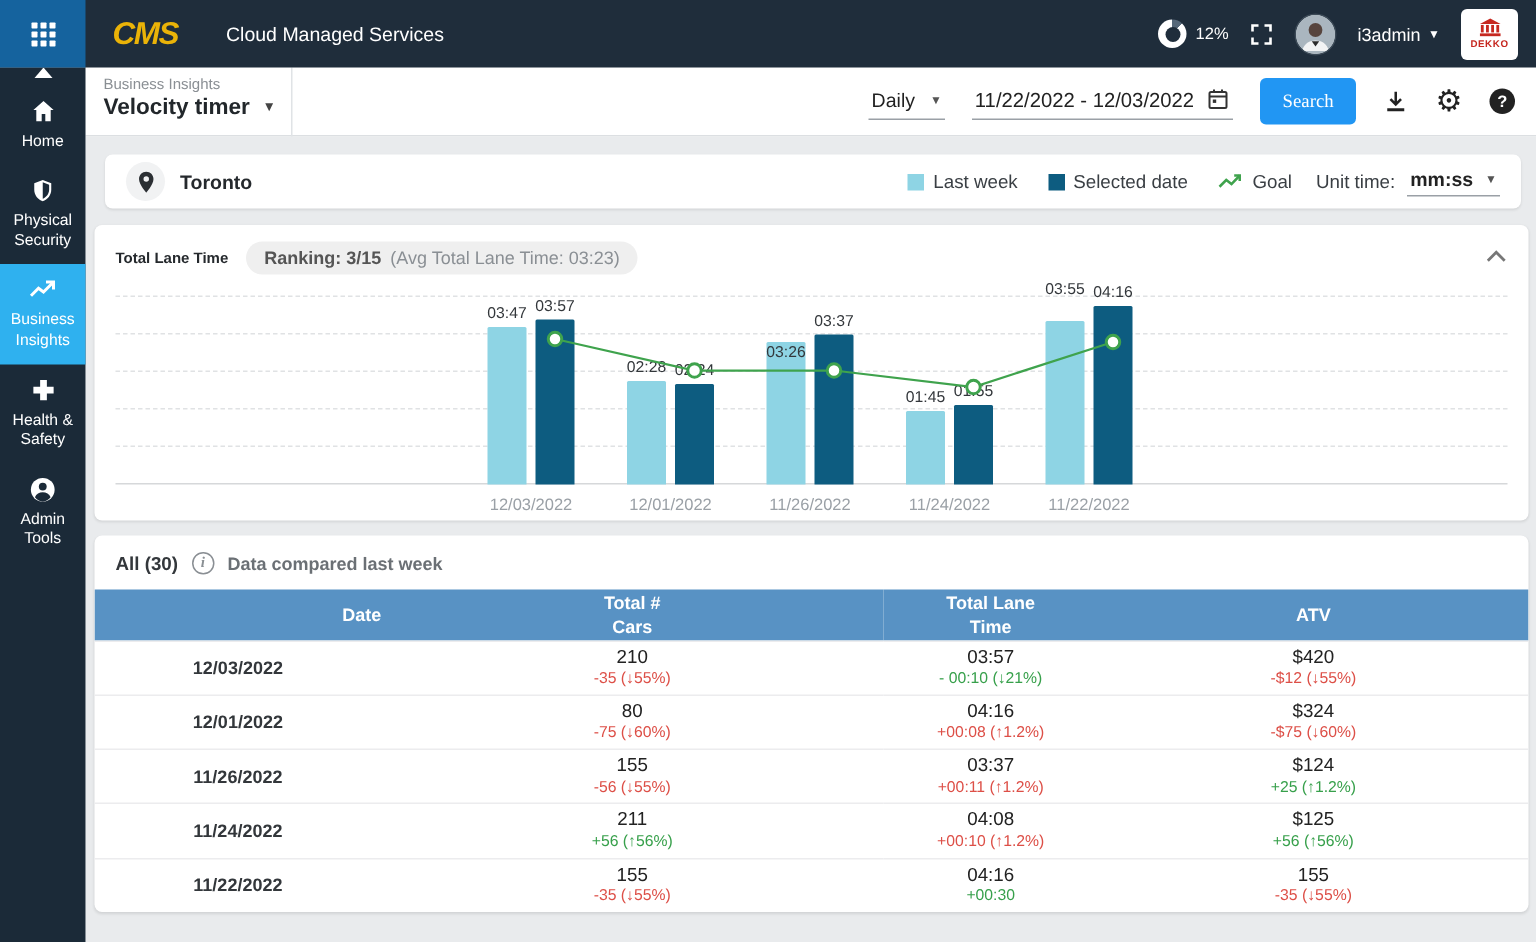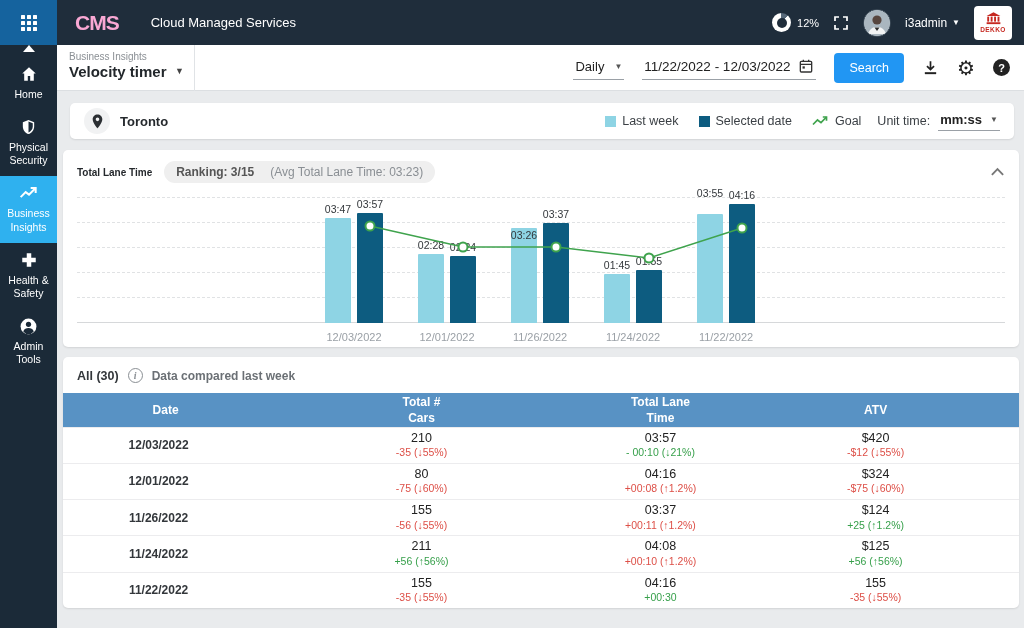--- a/index.html
+++ b/index.html
@@ -5,21 +5,21 @@
   * { margin:0; padding:0; box-sizing:border-box; }
   html,body { width:1024px; height:632px; }
   body { font-family:"Liberation Sans", sans-serif; background:#fff; }
   .app { position:relative; width:1024px; height:632px; overflow:hidden; background:#fff; }
 
   
   .top-header { position:absolute; top:0; left:0; width:1024px; height:45px; background:#1f2d3b; display:flex; align-items:center; z-index:5; }
   .apps-btn { width:57px; height:45px; background:#15639e; display:flex; align-items:center; justify-content:center; flex:0 0 57px; cursor:pointer; }
   .grid-icon { display:grid; grid-template-columns:repeat(3,4px); grid-template-rows:repeat(3,4px); gap:2px; }
   .grid-icon i { background:#fff; border-radius:0.5px; }
-  .brand-logo { font-size:21px; font-weight:800; color:#f9a8d4; letter-spacing:-1px; margin-left:18px; }
+  .brand-logo { font-size:21px; font-weight:800; font-style:italic; color:#eab308; letter-spacing:-1px; margin-left:18px; }
   .app-title { color:#fff; font-size:13px; margin-left:32px; }
   .header-right { margin-left:auto; display:flex; align-items:center; gap:14px; padding-right:12px; }
   .donut-wrap { display:flex; align-items:center; gap:6px; }
   .donut { width:19px; height:19px; border-radius:50%; background:conic-gradient(#566879 0 12%, #ffffff 12% 100%); position:relative; }
   .donut::after { content:""; position:absolute; inset:4.5px; border-radius:50%; background:#1f2d3b; }
   .usage-text { color:#fff; font-size:11px; }
   .fs-icon svg { display:block; }
   .avatar { width:28px; height:28px; border-radius:50%; background:radial-gradient(circle at 50% 38%, #c9d2d8 0 100%); overflow:hidden; position:relative; border:1px solid #3c4a57; }
   .avatar svg { display:block; }
   .user-name { color:#fff; font-size:12px; display:flex; align-items:center; gap:5px; cursor:pointer; }
@@ -39,62 +39,62 @@
   
   .subheader { position:absolute; top:45px; left:57px; width:967px; height:46px; background:#fff; border-bottom:1px solid #dcdfe2; display:flex; align-items:center; z-index:3; }
   .page-block { width:138px; height:46px; border-right:1px solid #e0e3e6; padding:6px 8px 0 12px; position:relative; cursor:pointer; }
   .page-section { font-size:10px; color:#8a8f94; }
   .page-name { font-size:15px; font-weight:bold; color:#22272b; margin-top:1px; }
   .page-caret { position:absolute; right:10px; top:21px; font-size:9px; color:#444; }
   .sub-controls { margin-left:auto; display:flex; align-items:center; gap:18px; padding-right:14px; }
   .select-ctl { display:flex; align-items:center; gap:10px; font-size:13px; color:#222; border-bottom:1px solid #9aa0a6; padding:3px 2px 5px; cursor:pointer; }
   .select-ctl .caret { color:#555; }
   .date-ctl { display:flex; align-items:center; gap:8px; font-size:13.5px; color:#222; border-bottom:1px solid #9aa0a6; padding:3px 2px 5px; cursor:pointer; }
-  .search-btn { background:#2196f3; color:#fff; border:none; font-size:12.5px; font-family:Liberation Sans, sans-serif; padding:8px 15px; border-radius:4px; cursor:pointer; }
+  .search-btn { background:#2196f3; color:#fff; border:none; font-size:12.5px; font-family:Liberation Serif, serif; padding:8px 15px; border-radius:4px; cursor:pointer; }
   .tool-icon { cursor:pointer; display:flex; align-items:center; }
   .gear-glyph { font-size:20px; color:#222; line-height:1; }
   .help-circle { width:17px; height:17px; border-radius:50%; background:#222; color:#fff; font-size:11px; font-weight:bold; display:flex; align-items:center; justify-content:center; }
 
   
   .content-bg { position:absolute; top:91px; left:57px; width:967px; height:537px; background:#e9ebed; }
   .panel { position:absolute; background:#fff; border-radius:5px; box-shadow:0 1px 2px rgba(0,0,0,.10); }
 
   .toronto-bar { top:103px; left:70px; width:944px; height:36px; display:flex; align-items:center; padding:0 14px; }
   .pin-badge { width:26px; height:26px; border-radius:50%; background:#f1f2f3; display:flex; align-items:center; justify-content:center; }
   .loc-name { font-size:13px; font-weight:bold; color:#25292d; margin-left:10px; }
   .legend-area { margin-left:auto; display:flex; align-items:center; gap:16px; font-size:12.5px; color:#3a3f44; }
   .legend-item { display:flex; align-items:center; gap:6px; cursor:pointer; }
   .legend-swatch { width:11px; height:11px; display:inline-block; }
   .unit-ctl { display:flex; align-items:center; gap:8px; }
   .unit-value { font-size:13px; font-weight:bold; color:#222; border-bottom:1px solid #9aa0a6; padding:1px 2px 3px; display:flex; gap:8px; align-items:center; cursor:pointer; }
 
   .chart-panel { top:150px; left:63px; width:956px; height:197px; padding:10px 14px 6px; }
   .chart-head { display:flex; align-items:center; height:24px; }
   .chart-title { font-size:10px; font-weight:bold; color:#25292d; }
-  .rank-pill { margin-left:12px; background:#efefef; border-radius:13px; padding:4px 12px; font-size:12px; display:flex; gap:16px;justify-content:space-between; }
+  .rank-pill { margin-left:12px; background:#efefef; border-radius:13px; padding:4px 12px; font-size:12px; display:flex; gap:6px;justify-content:space-between; }
   .rank-main { color:#555; font-weight:bold; }
   .rank-avg { color:#8a8f94; }
   .collapse-btn { margin-left:auto; cursor:pointer; }
   .plot { position:relative; margin-top:4px; height:155px; }
   .gridline { position:absolute; left:0; right:0; border-top:1px dashed #e0e2e4; }
   .baseline { position:absolute; left:0; right:0; border-top:1px solid #d6d8da; }
   .bar { position:absolute; border-radius:1px 1px 0 0; }
   .bar-label { position:absolute; width:40px; text-align:center; font-size:10.5px; color:#33373b; }
   .x-label { position:absolute; width:82px; text-align:center; font-size:11px; color:#9aa0a6; }
   .goal-svg { position:absolute; left:0; }
 
   .table-panel { top:357px; left:63px; width:956px; padding-top:11px; overflow:hidden; }
   .table-head-row { display:flex; align-items:center; gap:9px; padding:0 14px 10px; }
   .filter-label { font-size:12.5px; font-weight:bold; color:#33373b; }
   .info-circle { width:15px; height:15px; border-radius:50%; border:1px solid #8a8f94; color:#8a8f94; font-size:10px; display:flex; align-items:center; justify-content:center; font-style:italic; font-family:"Liberation Serif", serif; font-weight:bold; }
   .table-note { font-size:12px; font-weight:bold; color:#6b7075; }
   table.data { width:100%; border-collapse:collapse; }
   table.data thead tr { background:#5892c4; height:34px; }
   table.data th { color:#fff; font-size:12px; font-weight:bold; text-align:center; line-height:1.35; }
-  table.data th:first-child { text-align:center; padding-left:14px;margin-top:40px; }
+  table.data th:first-child { text-align:right; padding-left:14px;margin-top:40px; }
   table.data tbody tr { height:35px; border-top:1px solid #ececee; }
   table.data td { text-align:center; vertical-align:middle; padding:3px 0; }
   td.date-cell { text-align:left; padding-left:14px; font-size:12px; font-weight:bold; color:#33373b; }
   .cell-v { font-size:12.5px; color:#222; line-height:1.25; }
   .cell-d { font-size:10.5px; line-height:1.3; }
   .cell-d.red { color:#dd4f47; }
   .cell-d.green { color:#37a04b; }
 </style>
 </head>
 <body>

